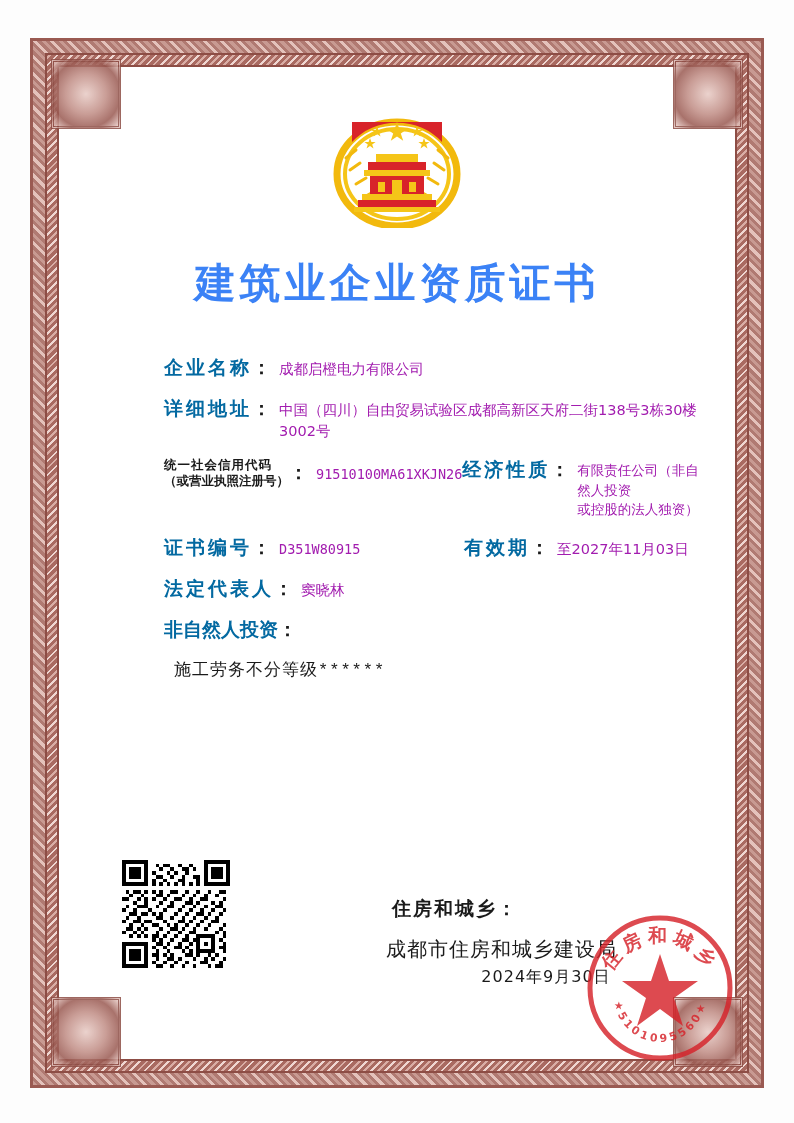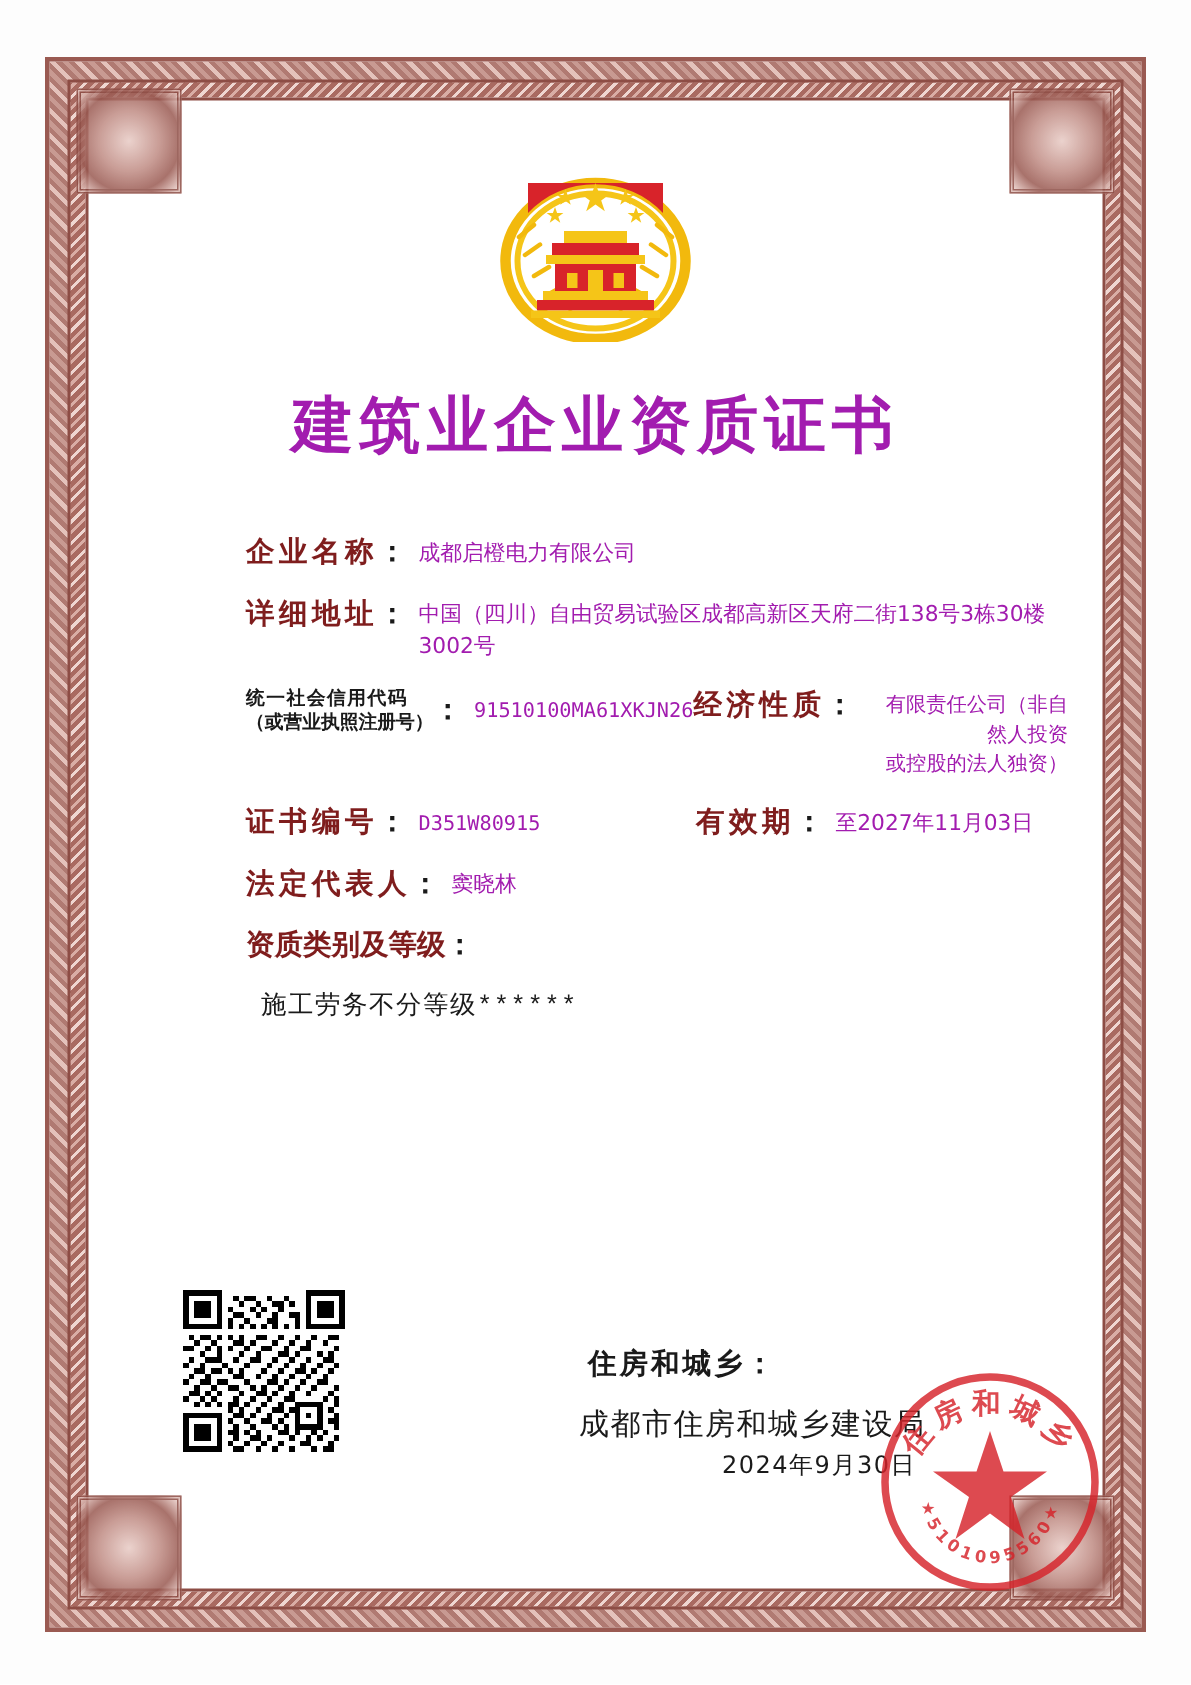--- a/index.html
+++ b/index.html
@@ -100,40 +100,40 @@
     width: 130px;
     height: 118px;
   }
   
   .title {
     text-align: center;
     font-family: "DejaVu Sans", "Liberation Sans", sans-serif;
     font-size: 41px;
     font-weight: bold;
     letter-spacing: 4px;
-    color: #a21caf;
+    color: #3b82f6;
     margin-top: 26px;
   }
 
   
   .fields {
     margin-top: 44px;
     padding-left: 82px;
   }
   .row {
     display: flex;
     align-items: flex-start;
     margin-bottom: 15px;
     min-height: 26px;
   }
   .lbl {
     font-family: "DejaVu Sans", "Liberation Sans", sans-serif;
     font-size: 19px;
     font-weight: bold;
-    color: #7f1d1d;
+    color: #0369a1;
     white-space: nowrap;
     letter-spacing: 3px;
   }
   .lbl.nosp { letter-spacing: 0px; }
   .colon {
     font-family: "DejaVu Sans", "Liberation Sans", sans-serif;
     font-size: 19px;
     font-weight: bold;
     margin-right: 8px;
   }
@@ -165,21 +165,21 @@
   .lbl-stack .l2 {
     font-family: "DejaVu Sans", "Liberation Sans", sans-serif;
     font-size: 12.5px;
     font-weight: bold;
     letter-spacing: 0px;
   }
 
   .row-split { display: flex; align-items: flex-start; width: 100%; }
   .cell-left { display: flex; align-items: center; width: 300px; }
   .cell-right { display: flex; align-items: flex-start; }
-  .val-2line { line-height: 1.45; font-size: 13.5px; max-width: 190px; text-align: right; }
+  .val-2line { line-height: 1.45; font-size: 13.5px; max-width: 190px; }
 
   .qual-body {
     font-family: Liberation Mono, monospace;
     font-size: 17px;
     margin-top: 14px;
     padding-left: 10px;
     letter-spacing: 1px;
   }
 
   
@@ -339,21 +339,21 @@
         </div>
       </div>
 
       <div class="row">
         <span class="lbl">法定代表人</span>
         <span class="colon">：</span>
         <span class="val">窦晓林</span>
       </div>
 
       <div class="row">
-        <span class="lbl nosp">资质类别及等级</span>
+        <span class="lbl nosp">非自然人投资</span>
         <span class="colon">：</span>
       </div>
 
       <div class="qual-body">施工劳务不分等级******</div>
     </div>
 
     <div class="qr">
       <svg viewBox="0 0 29 29" width="108" height="108" shape-rendering="crispEdges">
         <rect width="29" height="29" fill="#ffffff"></rect>
         <g fill="#000000">

